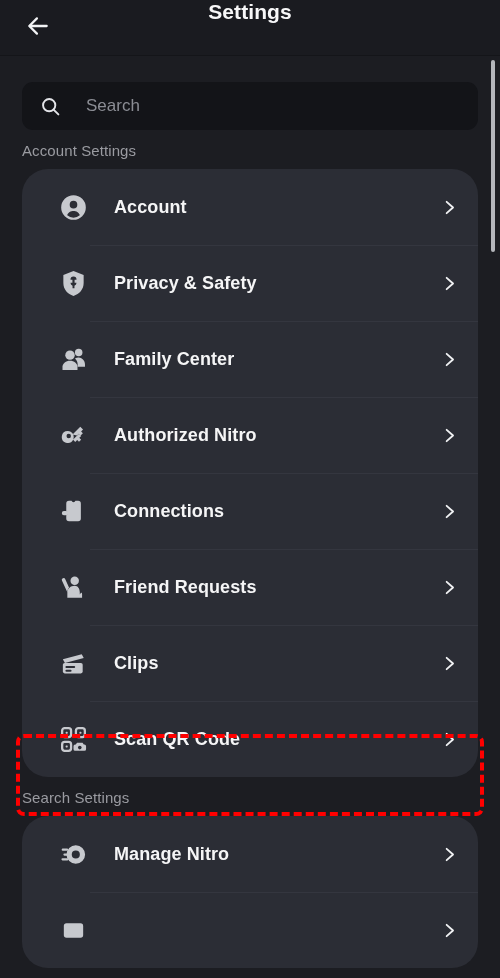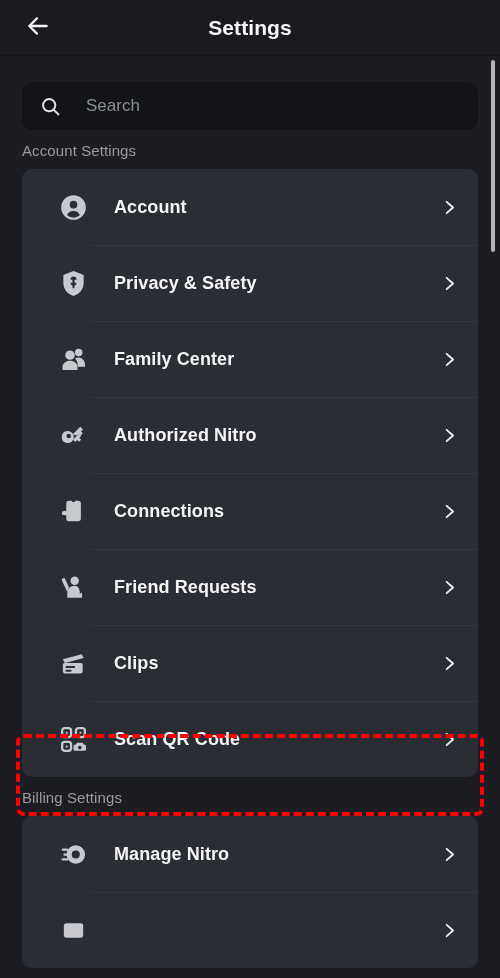--- a/index.html
+++ b/index.html
@@ -21,21 +21,21 @@
     background: #1c1d22;
     overflow: hidden;
   }
 
   
   .header {
     position: relative;
     height: 55px;
     background: #1a1b20;
     display: flex;
-    align-items: center;
+    align-items: flex-start;
     border-bottom: 1px solid #141519;
   }
   .back-btn {
     position: absolute;
     left: 18px;
     top: 50%;
     transform: translateY(-50%);
     width: 40px;
     height: 40px;
     display: flex;
@@ -94,21 +94,21 @@
     padding: 0 0 0 22px;
     margin-top: 12px;
     margin-bottom: 10px;
     letter-spacing: 0.1px;
   }
 
   
   .card {
     margin: 0 22px;
     background: #2b2d35;
-    border-radius: 10px;
+    border-radius: 26px;
     overflow: hidden;
   }
   .row {
     position: relative;
     height: 76px;
     display: flex;
     align-items: center;
     padding: 0 0 0 36px;
     box-sizing: border-box;
     cursor: pointer;
@@ -337,21 +337,21 @@
         <span class="row-label">Scan QR Code</span>
         <span class="row-chevron">
           <svg width="17" height="17" viewBox="0 0 24 24" fill="none" stroke="#f0f1f3" stroke-width="2.6" stroke-linecap="round" stroke-linejoin="round">
             <polyline points="8,4 17,12 8,20"></polyline>
           </svg>
         </span>
       </div>
 
     </div>
 
-    <div class="section-label">Billing Settings</div>
+    <div class="section-label">Search Settings</div>
 
     <div class="card">
 
       <div class="row">
         <span class="row-icon">
           <svg width="29" height="29" viewBox="0 0 24 24" fill="#c7c9ce">
             <path d="M13.9 4.3a7.7 7.7 0 100 15.4 7.7 7.7 0 000-15.4zm0 4.35a3.35 3.35 0 110 6.7 3.35 3.35 0 010-6.7z"></path>
             <rect x="2.2" y="7.1" width="5.4" height="1.85" rx="0.92"></rect>
             <rect x="3.6" y="11.1" width="4.3" height="1.85" rx="0.92"></rect>
             <rect x="2.0" y="15.1" width="5.9" height="1.85" rx="0.92"></rect>

